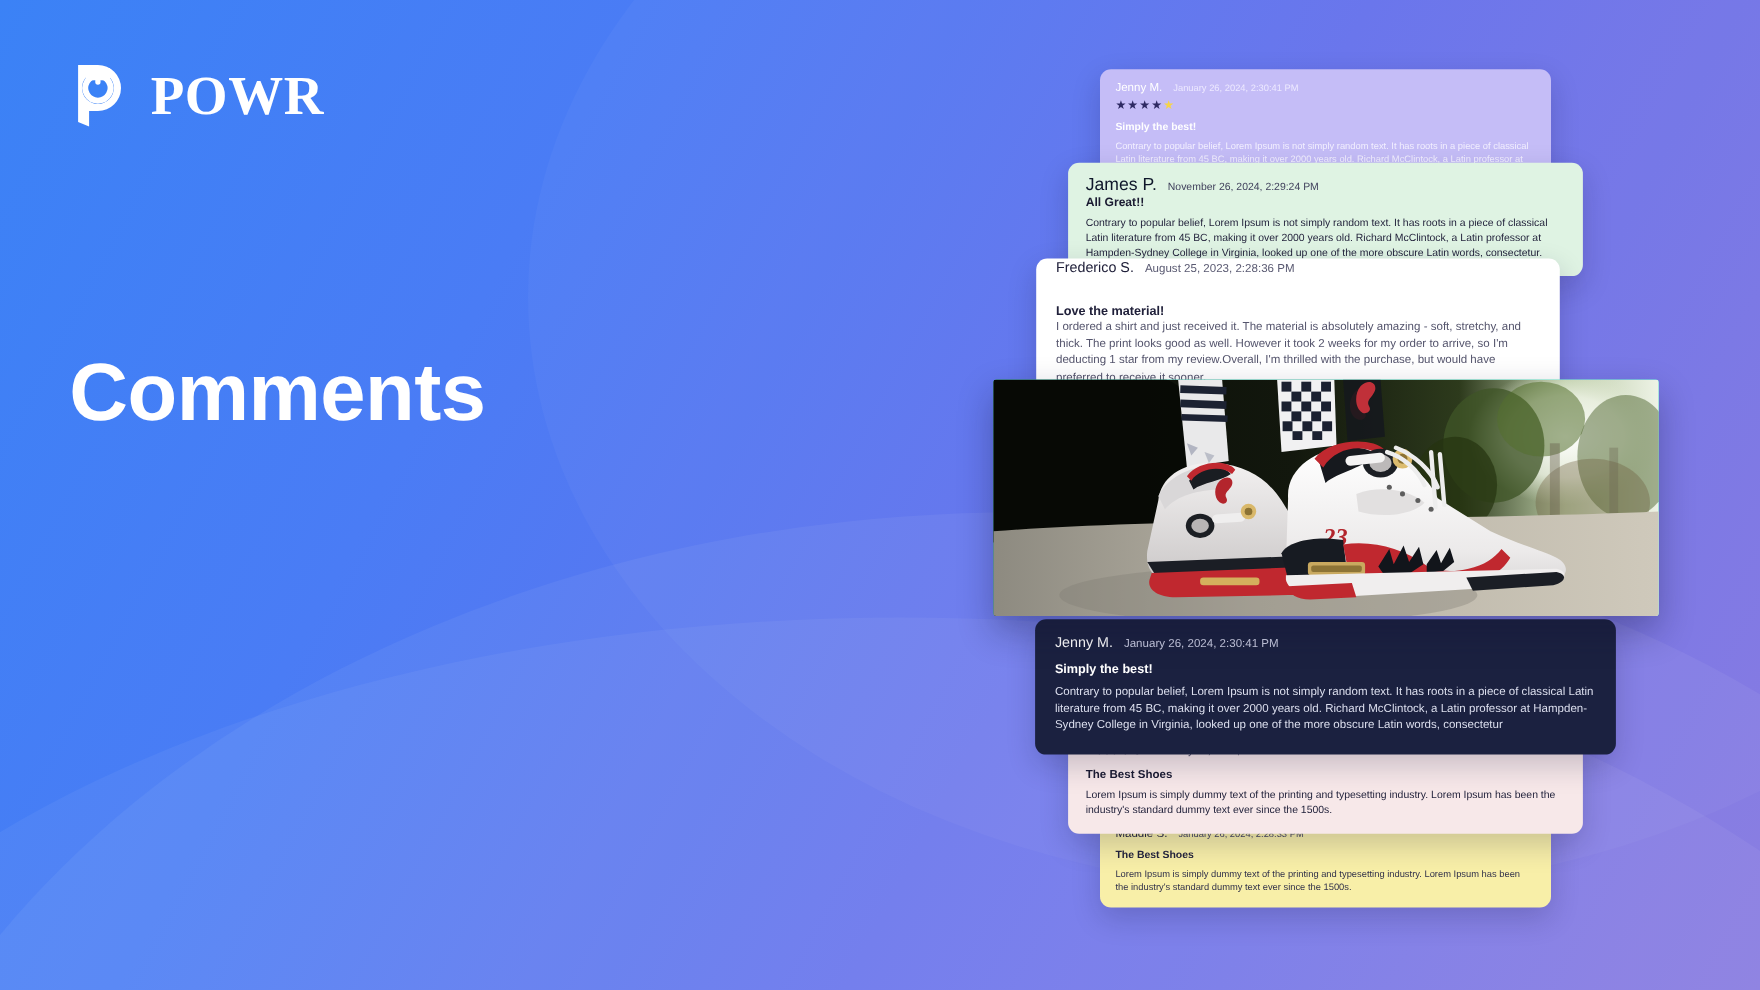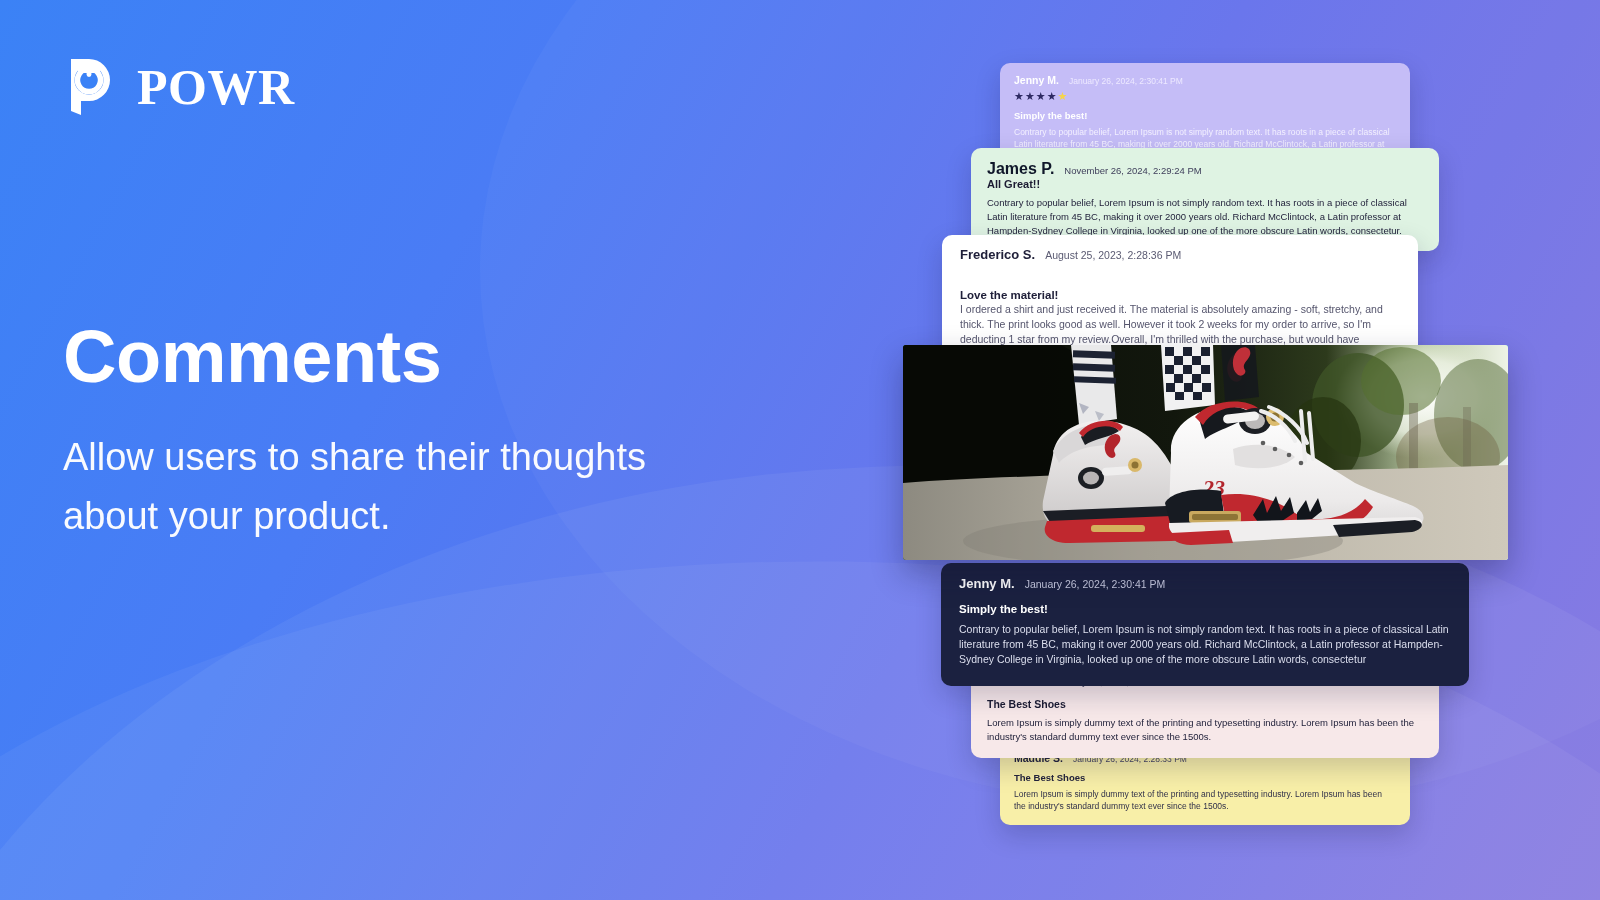--- a/index.html
+++ b/index.html
@@ -79,21 +79,21 @@
   .stack { position: absolute; left: 0; top: 0; width: 1600px; height: 900px; }
 
   .card {
     position: absolute;
     border-radius: 10px;
     box-shadow: 0 10px 26px rgba(20,20,60,0.20);
     padding: 14px 18px 16px 18px;
     overflow: hidden;
   }
   .card .chead { display: flex; align-items: baseline; gap: 10px; }
-  .card .cname { font-weight: 700; }
+  .card .cname { font-weight: 400; }
   .card .cdate { font-weight: 400; }
   .card .ctitle { font-weight: 700; margin-top: 11px; }
   .card .cbody { margin-top: 7px; line-height: 1.45; }
   .card .stars { margin-top: 6px; letter-spacing: 1px; line-height: 1; }
   .card .creply { margin-top: 12px; font-weight: 600; }
 
   
   #card-1 {
     left: 1000px; top: 63px; width: 410px; min-height: 78px;
     background: #c5bdf7;
@@ -115,21 +115,21 @@
   }
   #card-2 .cname { font-size: 16px; color: #0f172a; }
   #card-2 .cdate { font-size: 9.5px; color: #40405c; }
   #card-2 .ctitle { font-size: 11px; color: #1b1b32; margin-top: 0; }
   #card-2 .cbody { font-size: 9.5px; color: #23233c; margin-top: 6px; }
 
   
   #card-3 {
     left: 942px; top: 235px; width: 476px;
     background: #ffffff;
-    padding: 12px 18px 16px 18px;
+    padding: 0 18px 16px 18px;
   }
   #card-3 .cname { font-size: 13px; color: #20203a; }
   #card-3 .cdate { font-size: 10.5px; color: #5a5a72; }
   #card-3 .ctitle { font-size: 11.5px; color: #20203a; margin-top: 27px; }
   #card-3 .cbody { font-size: 10.5px; color: #55556d; margin-top: 1px; }
   #card-3 .creply { font-size: 12px; color: #3b56c4; margin-top: 14px; }
 
   
   #card-4 {
     left: 941px; top: 563px; width: 528px;
@@ -199,21 +199,20 @@
         <path d="M26 11.5 a11.5 11.5 0 1 0 0.01 0" fill="none" stroke="#ffffff" stroke-width="5.5"></path>
         <rect x="15" y="5" width="22" height="11" fill="#ffffff"></rect>
         <circle cx="26" cy="23" r="7" fill="#3b82f6"></circle>
         <rect x="23.6" y="9" width="4.8" height="11" rx="2.4" fill="#ffffff"></rect>
       </svg>
     </span>
     <span class="logo-word">POWR</span>
   </div>
 
   <h1 class="headline">Comments</h1>
-  <p class="subhead">Allow users to share their thoughts about your product.</p>
 </div>
 
 <div class="stack">
 
   <div class="card" id="card-1">
     <div class="chead">
       <span class="cname">Jenny M.</span>
       <span class="cdate">January 26, 2024, 2:30:41 PM</span>
     </div>
     <div class="stars">

